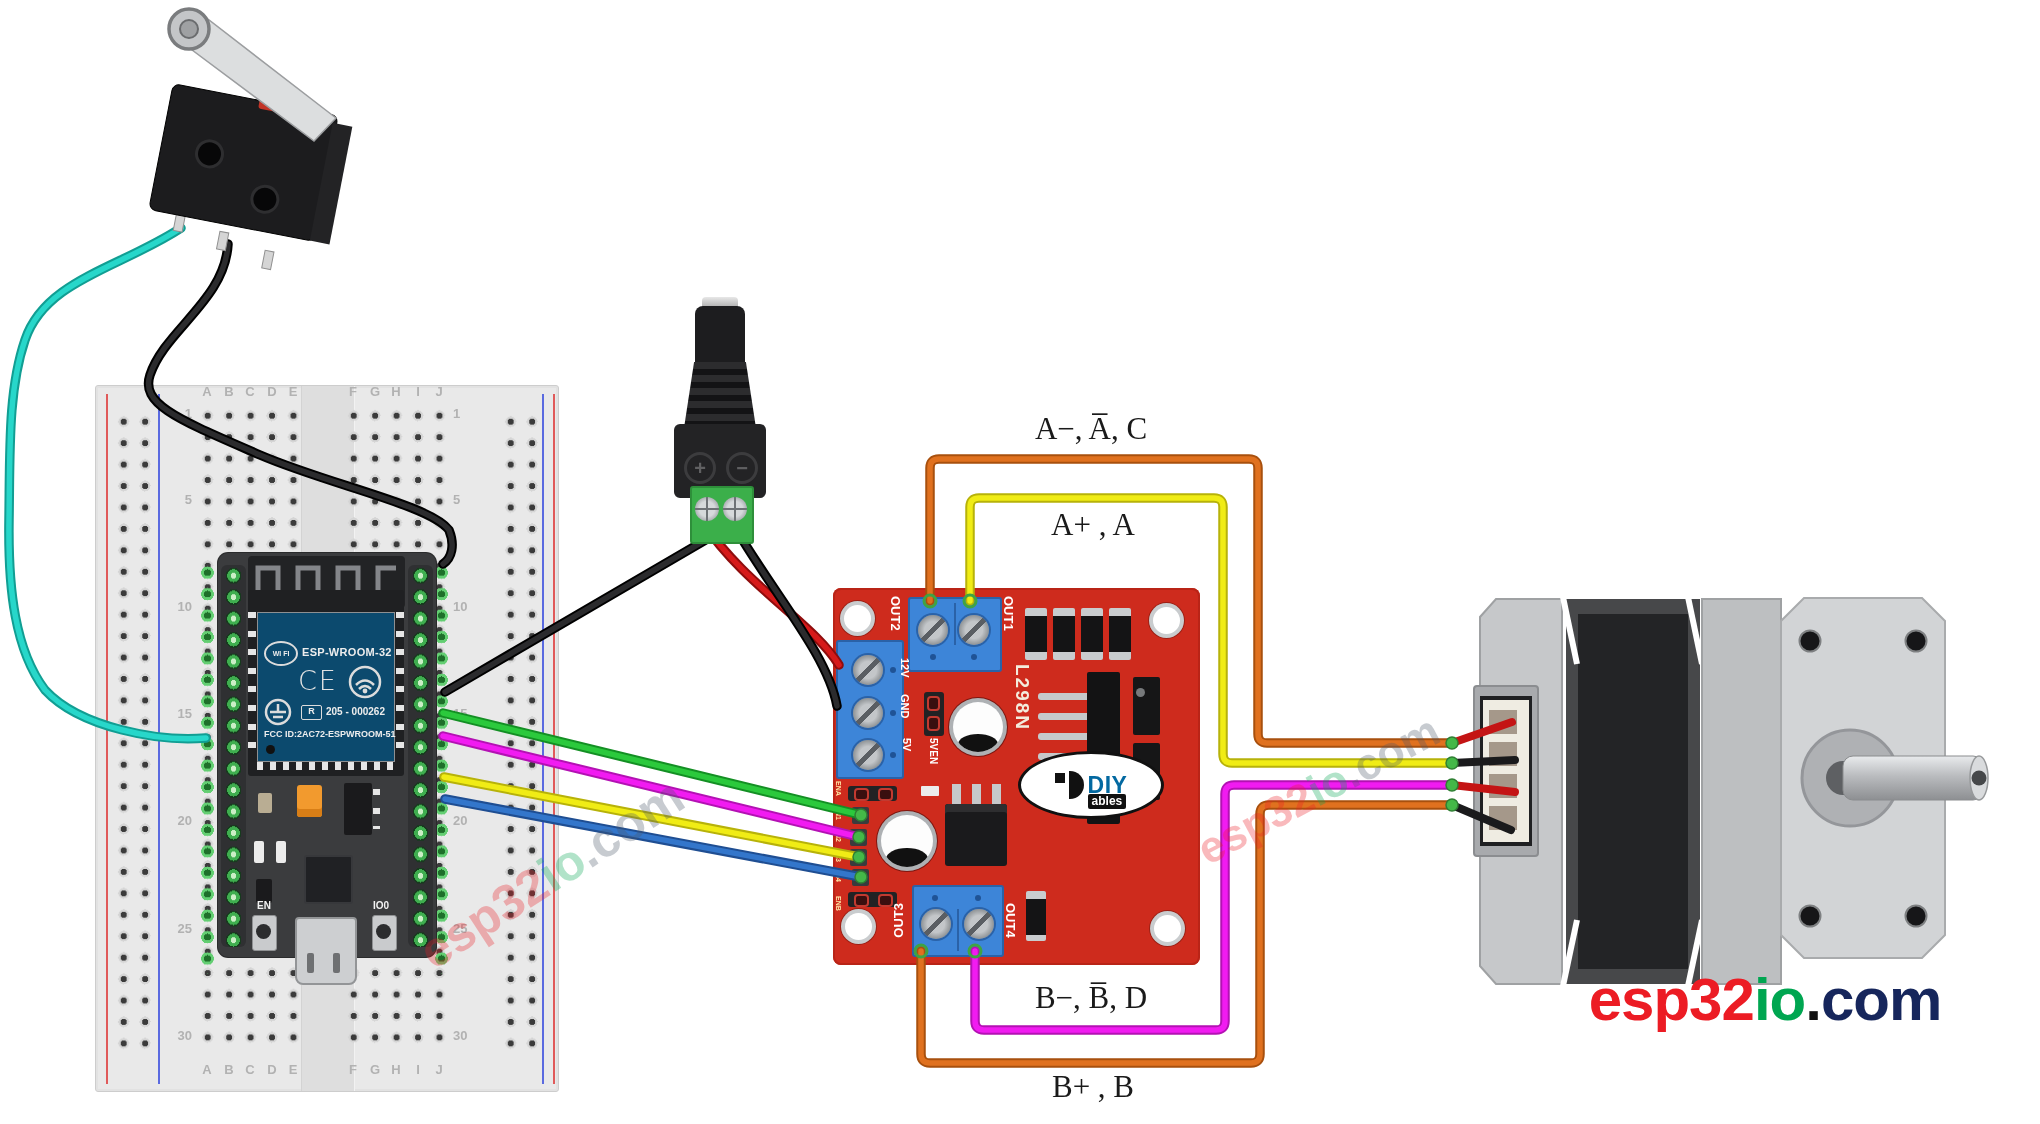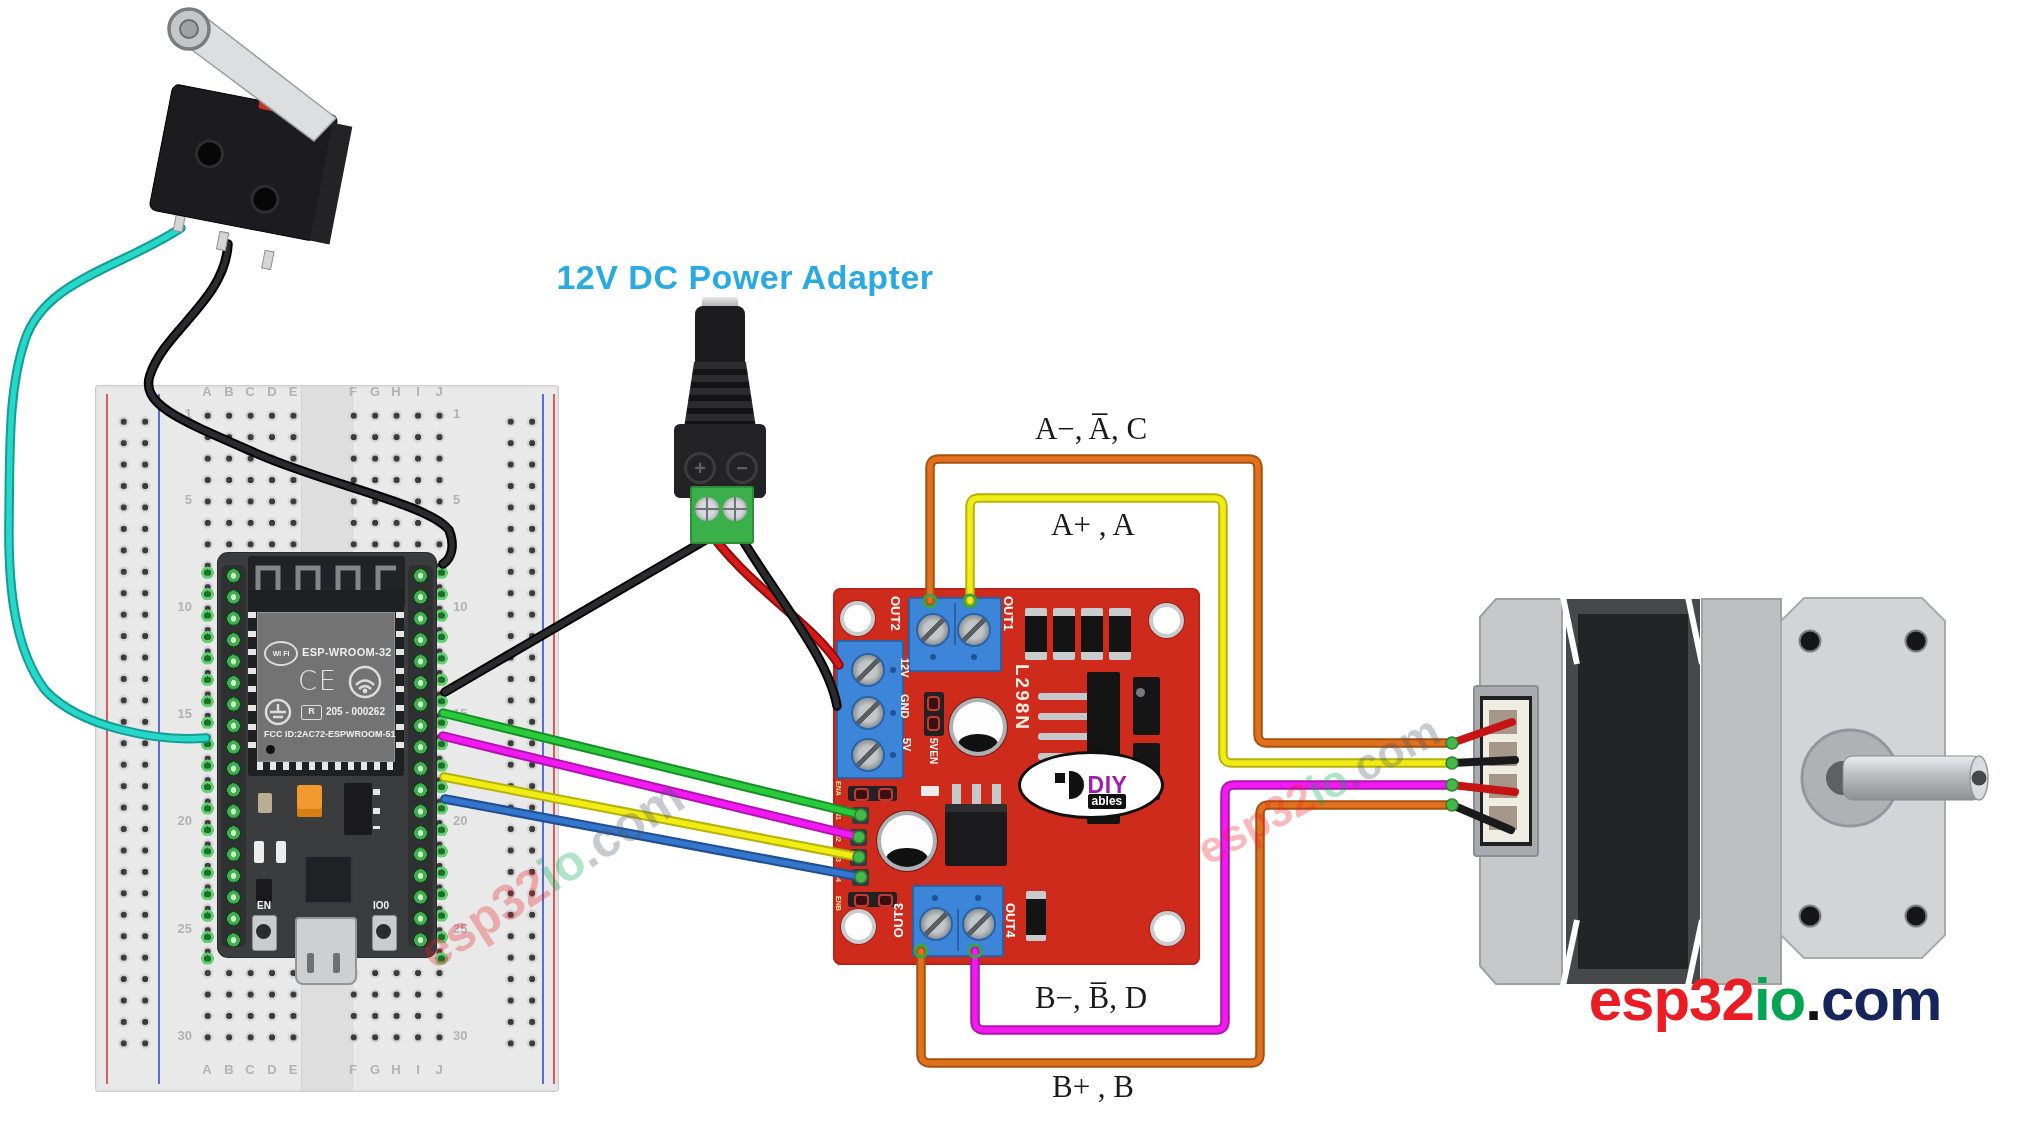--- a/index.html
+++ b/index.html
@@ -21,21 +21,21 @@
   .bb-letter{width:20px;text-align:center;font-size:13px;color:#B2B2B2;font-weight:bold;}
   .bb-num{width:34px;font-size:13px;color:#B2B2B2;font-weight:bold;}
   
   .esp{left:218px;top:553px;width:218px;height:404px;background:#3B3C3E;border-radius:10px;
        box-shadow:0 0 0 1px #2A2B2C;}
   .pinstrip{width:25px;height:382px;background-color:#2F3032;border-radius:6px;
        background-image:radial-gradient(circle at 12.5px 10.7px,
        #CBEFC6 0 2.8px,#3FAE4F 2.8px 6.4px,#173A1E 6.4px 8px,rgba(0,0,0,0) 8px);
        background-size:25px 21.45px;}
   .mod-black{background:#1F2022;border-radius:3px;}
-  .mod-silver{background:#737373;border:1px solid #8E9092;}
+  .mod-silver{background:#0c4a6e;border:1px solid #8E9092;}
   .castv{background-image:repeating-linear-gradient(180deg,#E6E6E6 0 6px,rgba(0,0,0,0) 6px 18.6px);}
   .casth{background-image:repeating-linear-gradient(90deg,#E6E6E6 0 6px,rgba(0,0,0,0) 6px 13px);}
   .esp-txt{color:#EDEDED;}
   .btn{width:23px;height:34px;background:#C9CBCD;border:1px solid #8F9193;border-radius:3px;}
   .btn::after{content:"";position:absolute;left:3px;top:8px;width:15px;height:15px;
       border-radius:50%;background:#2B2C2E;}
   .btnlbl{font-size:10px;font-weight:bold;color:#F2F2F2;}
   
   .l298{left:833px;top:588px;width:367px;height:377px;background:#CE2B1D;border-radius:8px;
         box-shadow:inset 0 0 0 2px #B92417;}
@@ -240,21 +240,21 @@
     <div class="abs" style="left:205px;top:165px;width:52px;height:7px;background:#C6C9CB;border-radius:3px;"></div>
     <div class="abs" style="left:254px;top:84px;width:33px;height:152px;background:#131314;border-radius:2px;"></div>
     <div class="abs" style="left:300px;top:89px;width:27px;height:58px;background:#161617;border-radius:2px;"></div>
     <div class="abs" style="left:300px;top:155px;width:27px;height:57px;background:#161617;border-radius:2px;"></div>
     <div class="abs" style="left:303px;top:100px;width:9px;height:9px;border-radius:50%;background:#77797B;"></div>
 
     <div class="abs diyoval" style="left:185px;top:163px;width:140px;height:62px;">
       <span style="display:inline-block;width:10px;height:10px;background:#111;margin-bottom:14px;"></span>
       <span style="display:inline-block;width:15px;height:28px;background:#111;border-radius:0 14px 14px 0;"></span>
       <span style="position:relative;display:inline-block;">
-        <span style="font-size:23px;font-weight:bold;color:#a21caf;letter-spacing:0.5px;">DIY</span><br>
+        <span style="font-size:23px;font-weight:bold;color:#0369a1;letter-spacing:0.5px;">DIY</span><br>
         <span style="position:absolute;left:0px;top:22px;font-size:12px;font-weight:bold;color:#fff;background:#111;padding:0 4px 1px;border-radius:2px;">ables</span>
       </span>
     </div>
 
     <div class="abs jumper" style="left:15px;top:198px;width:49px;height:15px;">
       <div class="abs jring" style="left:6px;top:2px;width:11px;height:9px;"></div>
       <div class="abs jring" style="left:30px;top:2px;width:11px;height:9px;"></div>
     </div>
     <div class="abs jumper" style="left:15px;top:304px;width:49px;height:15px;">
       <div class="abs jring" style="left:6px;top:2px;width:11px;height:9px;"></div>
@@ -407,21 +407,20 @@
     <div class="abs" style="left:674px;top:424px;width:92px;height:74px;background:#232325;border-radius:6px;">
       <div class="abs pmcirc" style="left:10px;top:28px;">+</div>
       <div class="abs pmcirc" style="left:52px;top:28px;">−</div>
     </div>
     <div class="abs" style="left:690px;top:486px;width:60px;height:54px;background:#3BAF4A;border:2px solid #2E8F3A;border-radius:3px;">
       <div class="abs philips" style="left:3px;top:9px;width:24px;height:24px;"></div>
       <div class="abs philips" style="left:31px;top:9px;width:24px;height:24px;"></div>
     </div>
   </div>
 
-  <div class="abs adlabel" style="left:520px;top:258px;width:450px;">12V DC Power Adapter</div>
   <div class="abs wirelabel" style="left:1000px;top:411px;width:182px;">A−, A̅, C</div>
   <div class="abs wirelabel" style="left:1002px;top:507px;width:182px;">A+ , A</div>
   <div class="abs wirelabel" style="left:1000px;top:980px;width:182px;">B−, B̅, D</div>
   <div class="abs wirelabel" style="left:1002px;top:1069px;width:182px;">B+ , B</div>
 
   <div class="abs wm" style="left:400px;top:845px;font-size:50px;transform:rotate(-33deg);">
     <span class="wm-red">esp32</span><span class="wm-green">io</span><span class="wm-navy">.com</span>
   </div>
   <div class="abs wm" style="left:1185px;top:765px;font-size:44px;transform:rotate(-28deg);">
     <span class="wm-red">esp32</span><span class="wm-green">io</span><span class="wm-navy">.com</span>

